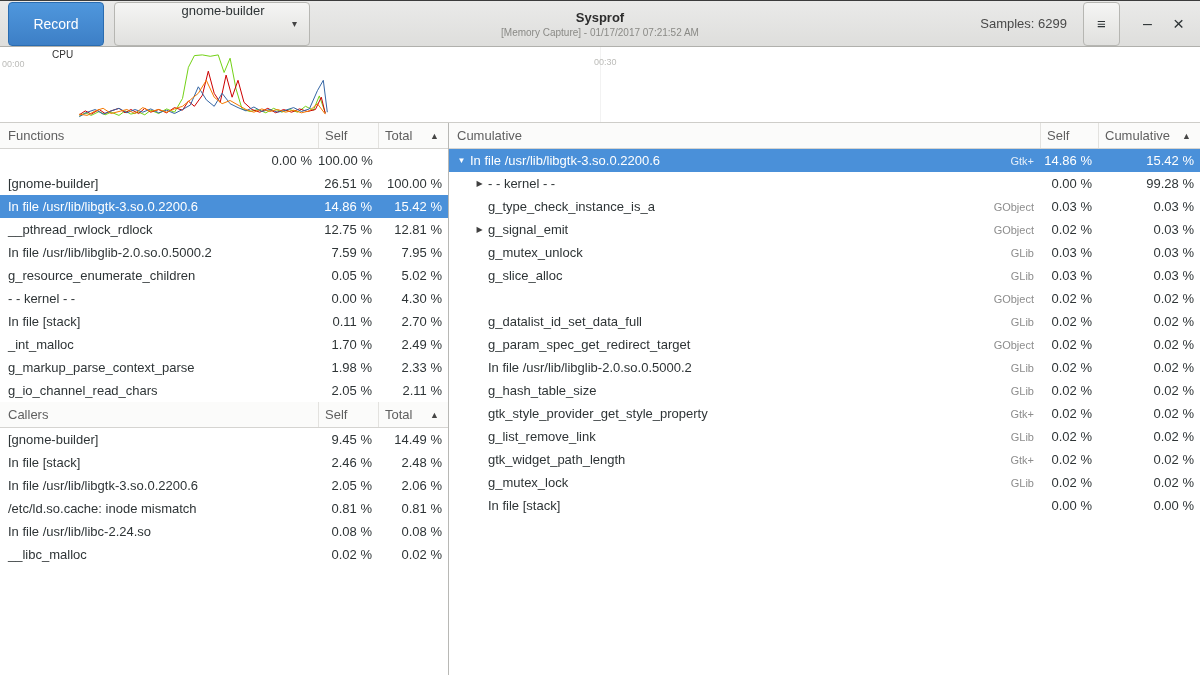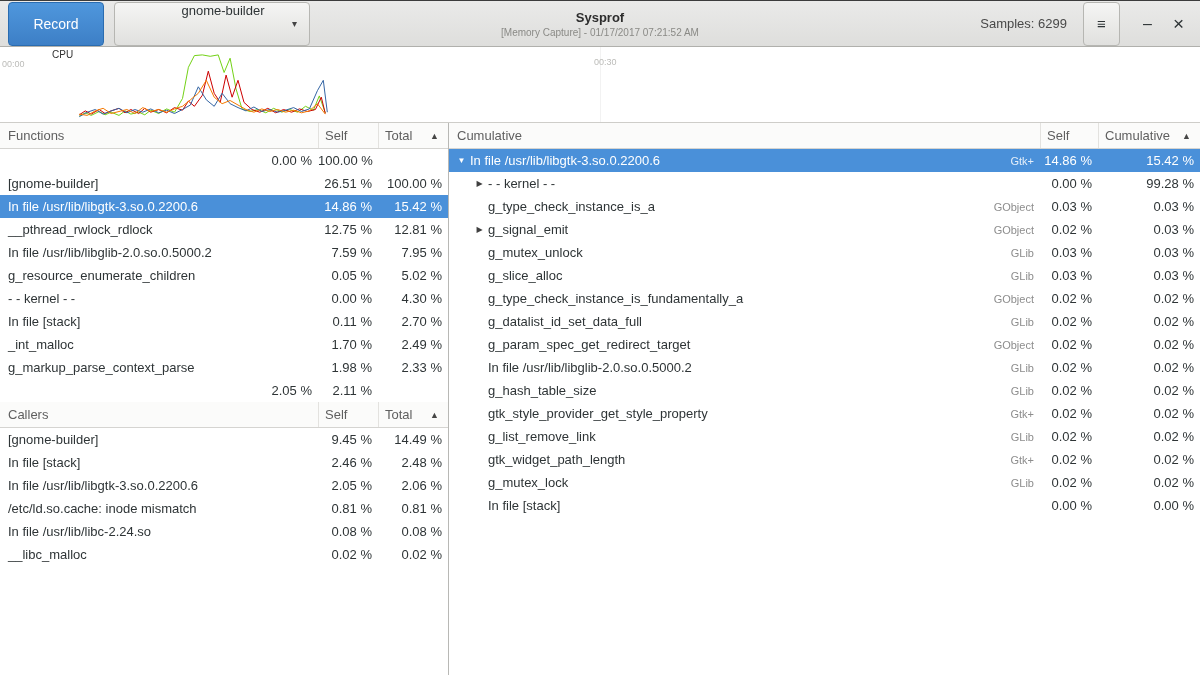--- a/index.html
+++ b/index.html
@@ -185,20 +185,21 @@
             <div class="cell name">_int_malloc</div>
             <div class="cell num">1.70 %</div>
             <div class="cell num">2.49 %</div>
           </div>
           <div class="trow left-grid">
             <div class="cell name">g_markup_parse_context_parse</div>
             <div class="cell num">1.98 %</div>
             <div class="cell num">2.33 %</div>
           </div>
           <div class="trow left-grid">
+            <div class="cell name">g_io_channel_read_chars</div>
             <div class="cell num">2.05 %</div>
             <div class="cell num">2.11 %</div>
           </div>
         </div>
 
       <div class="thead left-grid">
         <div class="hcell first">
           <span>Callers</span>
         </div>
         <div class="hcell">
@@ -306,21 +307,20 @@
               <span class="expander"></span>
               <span>g_slice_alloc</span>
               <span class="lib">GLib</span>
             </div>
             <div class="cell num">0.03 %</div>
             <div class="cell num">0.03 %</div>
           </div>
           <div class="trow right-grid">
             <div class="cell name tree" style="padding-left: 22px;">
               <span class="expander"></span>
-              <span>g_type_check_instance_is_fundamentally_a</span>
               <span class="lib">GObject</span>
             </div>
             <div class="cell num">0.02 %</div>
             <div class="cell num">0.02 %</div>
           </div>
           <div class="trow right-grid">
             <div class="cell name tree" style="padding-left: 22px;">
               <span class="expander"></span>
               <span>g_datalist_id_set_data_full</span>
               <span class="lib">GLib</span>

